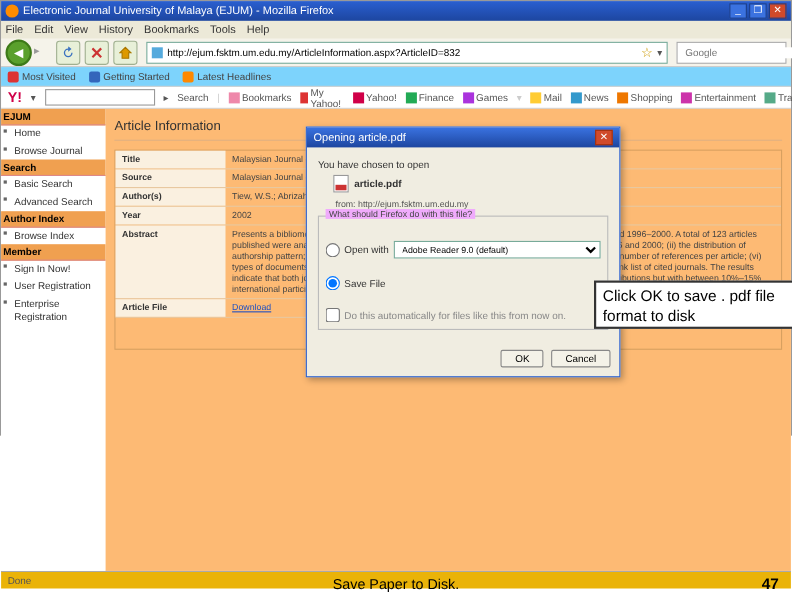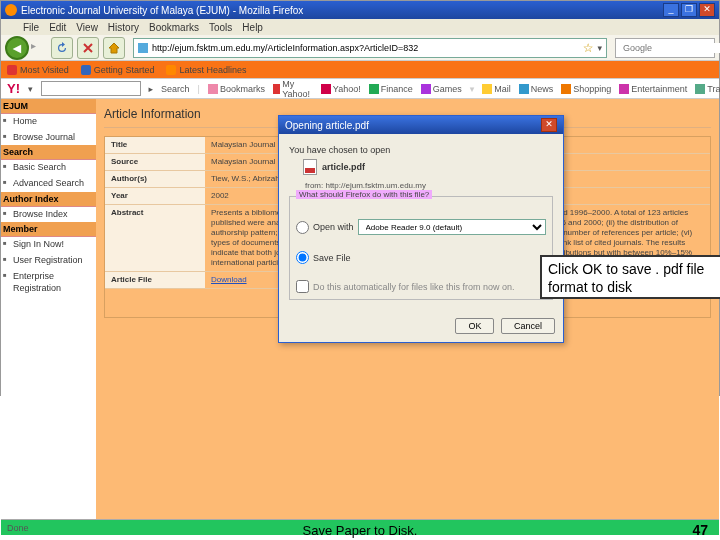--- a/index.html
+++ b/index.html
@@ -7,35 +7,35 @@
   
   
   .window { width: 720px; height: 396px; position: relative; background: #ece9d8; border: 1px solid #999; }
   .titlebar { height: 18px; background: linear-gradient(#2a5fd0, #1d46a0); color: #fff; display: flex; align-items: center; padding: 0 4px; font-size: 10px; justify-content: space-between; }
   .titlebar-left { display: flex; align-items: center; gap: 4px; }
   .ff-icon { width: 12px; height: 12px; background: #ff8c00; border-radius: 50%; display: inline-block; }
   .winbtns { display: flex; gap: 2px; }
   .winbtn { width: 16px; height: 14px; background: #3b72e0; border: 1px solid #1a3c88; color: #fff; font-size: 9px; text-align: center; line-height: 11px; cursor: pointer; }
   .winbtn.close { background: #d04a2a; }
   
-  .menubar { height: 16px; background: #ece9d8; display: flex; align-items: center; padding: 0 22px; gap: 10px; font-size: 10px; color: #333; }
+  .menubar { height: 16px; background: #ece9d8; display: flex; align-items: center; padding: 0 4px; gap: 10px; font-size: 10px; color: #333; }
   .menubar span { cursor: pointer; }
   
   .navbar { height: 26px; background: #f5f3ea; display: flex; align-items: center; padding: 0 4px; gap: 4px; border-bottom: 1px solid #ccc; }
   .navbtn { width: 22px; height: 22px; border: 1px solid #a0b090; border-radius: 3px; background: #e8f0d8; display: flex; align-items: center; justify-content: center; cursor: pointer; }
   .backfwd { display: flex; }
   .back { background: #5aa02c; border-radius: 50%; width: 24px; height: 24px; border: 2px solid #3d7a18; color: #fff; font-size: 14px; text-align: center; line-height: 20px; cursor: pointer; }
   .fwd { width: 16px; height: 20px; display: flex; align-items: center; color: #999; margin-left: 2px; }
   .urlbar { flex: 1; height: 20px; border: 1px solid #7a9; background: #fff; margin: 0 4px; display: flex; align-items: center; padding: 0 4px; font-size: 9px; color: #555; gap: 4px; }
   .urlbar input { border: 0; flex: 1; font-size: 9px; outline: none; }
   .star { color: #c90; font-size: 12px; }
   .searchbox { width: 100px; height: 20px; border: 1px solid #aaa; background: #fff; display: flex; align-items: center; padding: 0 4px; font-size: 9px; gap: 3px; }
   .g-icon { width: 12px; height: 12px; display: inline-block; }
   
-  .bookbar { height: 18px; background: #f97316; display: flex; align-items: center; padding: 0 6px; gap: 12px; font-size: 9px; color: #444; border-bottom: 1px solid #ccc; }
+  .bookbar { height: 18px; background: #7dd3fc; display: flex; align-items: center; padding: 0 6px; gap: 12px; font-size: 9px; color: #444; border-bottom: 1px solid #ccc; }
   .bookbar .bmk { display: flex; align-items: center; gap: 3px; cursor: pointer; }
   .dot { width: 10px; height: 10px; border-radius: 2px; display: inline-block; }
   .dot.red { background: #d33; }
   .dot.blue { background: #36b; }
   .dot.orange { background: #f80; }
   
   .ybar { height: 20px; background: #fff; border-bottom: 1px solid #ccc; display: flex; align-items: center; padding: 0 6px; gap: 8px; font-size: 9px; color: #555; }
   .ylogo { color: #d00048; font-weight: bold; font-size: 13px; font-family: Arial; }
   .ysearch { width: 100px; height: 15px; border: 1px solid #999; }
   .yitem { display: flex; align-items: center; gap: 2px; cursor: pointer; }
@@ -76,21 +76,21 @@
   .dlg-radio input { margin: 0; }
   .dlg-select { flex: 1; height: 16px; border: 1px solid #7a9; font-size: 8px; padding: 0 3px; background: #fff; }
   .dlg-chk { display: flex; align-items: center; gap: 4px; margin-top: 6px; color: #888; }
   .dlg-btns { text-align: right; padding: 4px 8px 8px; }
   .dlg-btn { border: 1px solid #888; background: #f4f2e8; padding: 2px 12px; font-size: 9px; margin-left: 4px; cursor: pointer; border-radius: 2px; }
   
   
   .callout { position: absolute; left: 540px; top: 255px; width: 200px; height: 44px; background: #fff; border: 2px solid #333; padding: 4px 6px; font-size: 14px; line-height: 1.25; z-index: 20; font-family: Arial; }
   .callout-line { position: absolute; z-index: 19; }
   
-  .statusbar { height: 16px; background: #22c55e; border-top: 1px solid #aaa; font-size: 9px; padding: 0 6px; display: flex; align-items: center; color: #555; }
+  .statusbar { height: 16px; background: #eab308; border-top: 1px solid #aaa; font-size: 9px; padding: 0 6px; display: flex; align-items: center; color: #555; }
   
   .caption { position: absolute; left: 0; bottom: 0; width: 720px; height: 20px; display: flex; align-items: center; justify-content: center; font-size: 13px; font-family: Arial; }
   .pagenum { position: absolute; right: 12px; bottom: 2px; font-size: 14px; font-weight: bold; font-family: Arial; }
   
   svg { display: block; }
 </style>
 </head>
 <body>
 
 <div class="window">

